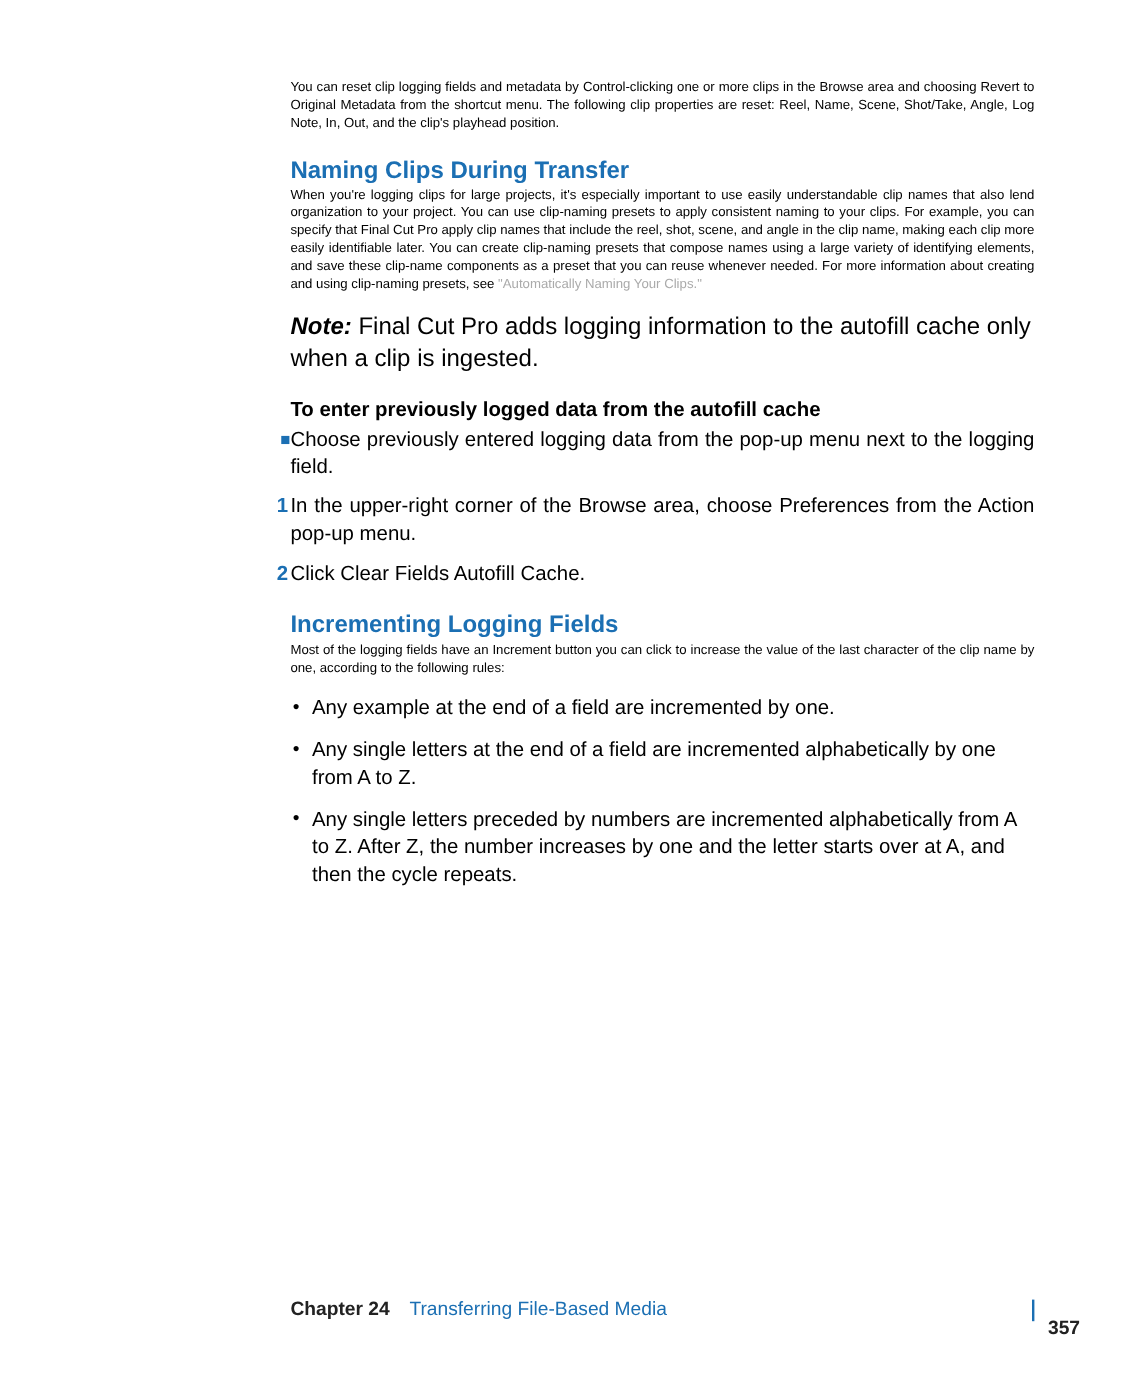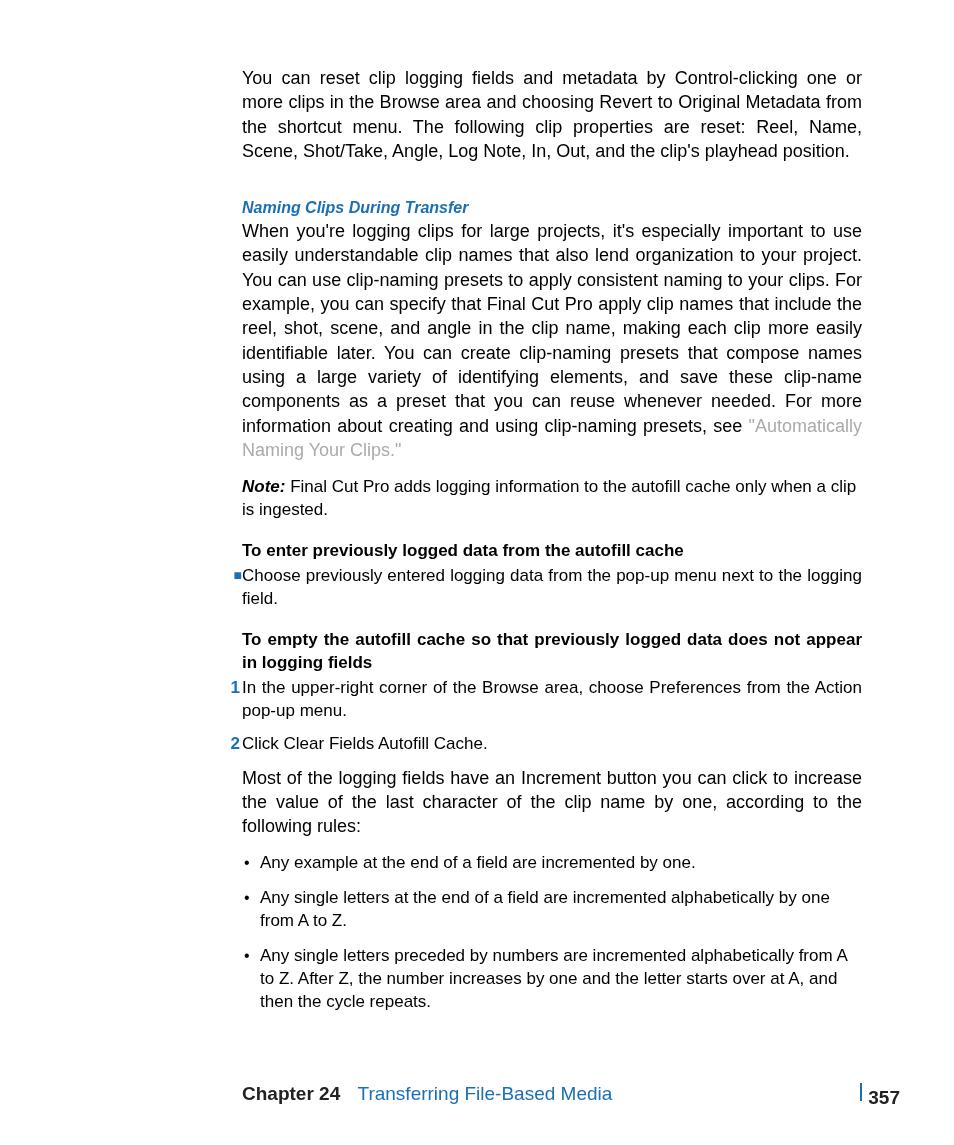--- a/index.html
+++ b/index.html
@@ -11,37 +11,36 @@
     width: 954px;
     height: 1145px;
     position: relative;
     box-sizing: border-box;
   }
   .page {
     padding: 66px 92px 0 242px;
     box-sizing: border-box;
   }
   p.body {
-    font-size: 18px;
+    font-size: 11px;
     line-height: 1.35;
     margin: 0 0 14px 0;
     text-align: justify;
   }
   h2.section {
     color: #1b6fb3;
-    font-size: 16px;
+    font-size: 20px;
     font-weight: 700;
-    margin: 36px 0 2px 0;
-    font-style: italic;
+    margin: 20px 0 2px 0;
   }
   .link {
     color: #aaaaaa;
   }
   .note-block {
-    font-size: 17px;
+    font-size: 20px;
     line-height: 1.35;
     margin: 10px 0 14px 0;
   }
   .note-label {
     font-style: italic;
     font-weight: 700;
   }
   .subhead {
     font-size: 17px;
     font-weight: 700;
@@ -94,36 +93,36 @@
     left: 0;
     right: 0;
     bottom: 44px;
     padding: 0 92px 0 242px;
     box-sizing: border-box;
   }
   .footer-inner {
     border-right: 2px solid #1b6fb3;
     padding-right: 14px;
     text-align: left;
-    font-size: 19px;
+    font-size: 16px;
     position: relative;
     height: 18px;
   }
   .footer .chapter-label {
     font-weight: 700;
     color: #222;
   }
   .footer .chapter-title {
     color: #1b6fb3;
     margin-left: 12px;
   }
   .footer .page-num {
     position: absolute;
     right: -40px;
-    top: 4px;
+    top: 16px;
     font-weight: 700;
     color: #222;
   }
 </style>
 </head>
 <body>
 
 <div class="page">
 
   <p class="body">You can reset clip logging fields and metadata by Control-clicking one or more clips in the Browse area and choosing Revert to Original Metadata from the shortcut menu. The following clip properties are reset: Reel, Name, Scene, Shot/Take, Angle, Log Note, In, Out, and the clip's playhead position.</p>
@@ -137,30 +136,30 @@
   <p class="note-block">
     <span class="note-label">Note:</span><span>  Final Cut Pro adds logging information to the autofill cache only when a clip is ingested.</span>
   </p>
 
   <p class="subhead">To enter previously logged data from the autofill cache</p>
   <div class="list-item">
     <span class="marker square">■</span>
     <span>Choose previously entered logging data from the pop-up menu next to the logging field.</span>
   </div>
 
-  <p class="subhead" style="text-align:justify;">To empty the autofill cache so that previously logged data does not appear in logging fields</p>
   <div class="list-item">
     <span class="marker num">1</span>
     <span>In the upper-right corner of the Browse area, choose Preferences from the Action pop-up menu.</span>
   </div>
   <div class="list-item">
     <span class="marker num">2</span>
     <span>Click Clear Fields Autofill Cache.</span>
   </div>
 
+  <h2 class="section">Incrementing Logging Fields</h2>
   <p class="body">Most of the logging fields have an Increment button you can click to increase the value of the last character of the clip name by one, according to the following rules:</p>
 
   <div class="sub-bullets">
     <div class="sub-bullet">
       <span class="dot">•</span>
       <span>Any example at the end of a field are incremented by one.</span>
     </div>
     <div class="sub-bullet">
       <span class="dot">•</span>
       <span>Any single letters at the end of a field are incremented alphabetically by one from A to Z.</span>

